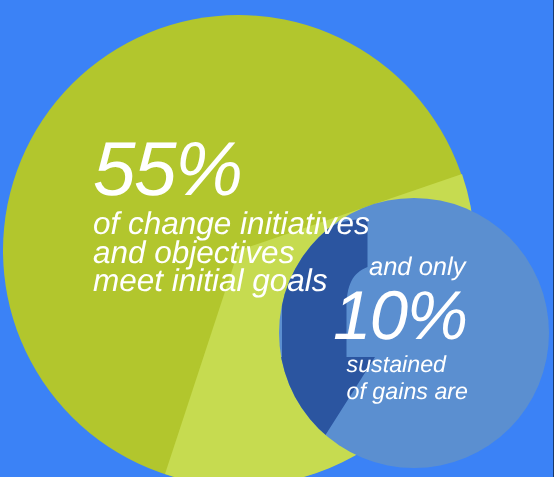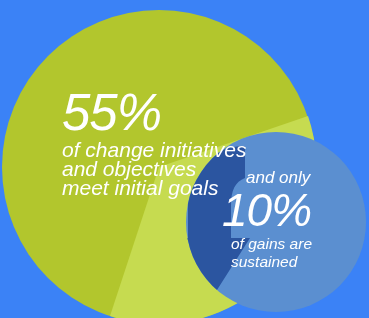--- a/index.html
+++ b/index.html
@@ -124,18 +124,18 @@
     <div class="textblock" id="green-text">
       <span class="pct nowrap">55%</span>
       <span class="desc nowrap">of change initiatives</span>
       <span class="desc nowrap">and objectives</span>
       <span class="desc nowrap">meet initial goals</span>
     </div>
 
     <div class="textblock" id="blue-text">
       <span class="lead nowrap">and only</span>
       <span class="pct nowrap">10%</span>
+      <span class="desc nowrap">sustained</span>
       <span class="desc nowrap">of gains are</span>
-      <span class="desc nowrap">sustained</span>
     </div>
 
   </div>
 </div>
 
 </body></html>

